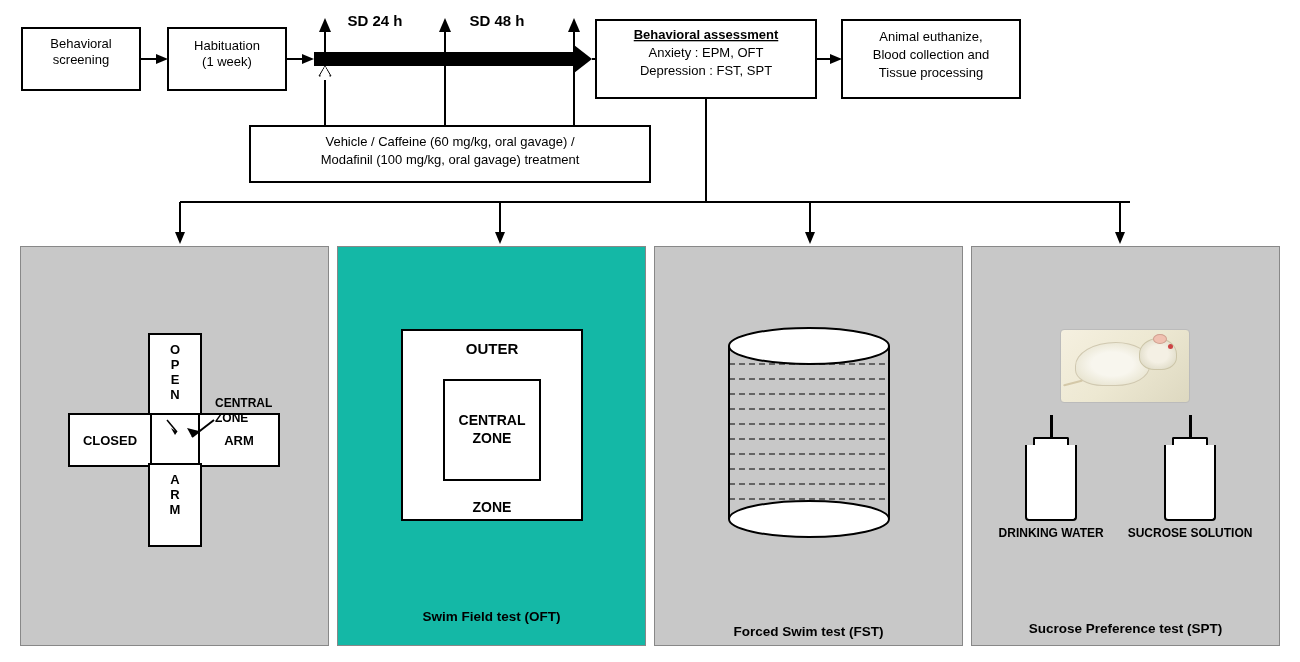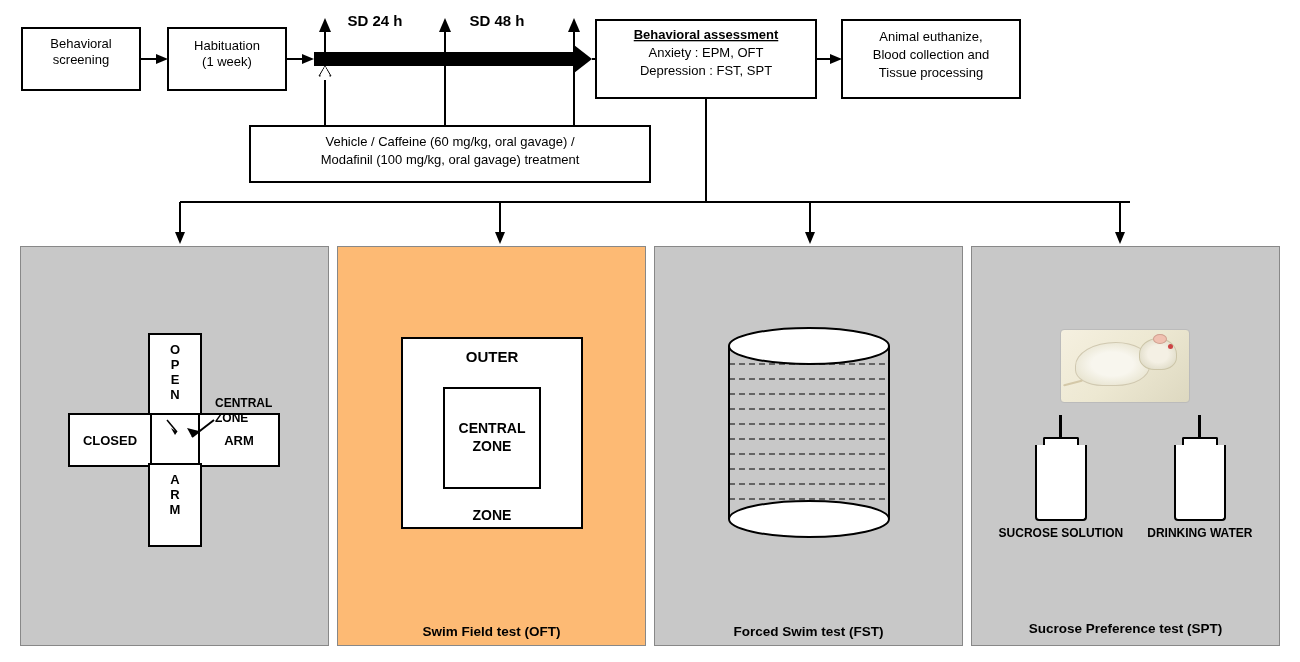--- a/index.html
+++ b/index.html
@@ -137,21 +137,21 @@
 
           <line x1="147" y1="88" x2="125" y2="105" stroke="black" stroke-width="2"></line>
           <polygon points="125,105 120,96 132,99" fill="black"></polygon>
 
           <line x1="100" y1="88" x2="110" y2="100" stroke="black" stroke-width="1.5"></line>
           <polygon points="110,100 104,96 108,103" fill="black"></polygon>
         </svg>
       </div>
     </div>
 
-    <div style="flex:1; background:#fdba74; border:1px solid #888; padding:8px 6px 6px 6px; display:flex; flex-direction:column; align-items:center;">
+    <div style="flex:1; background:#14b8a6; border:1px solid #888; padding:8px 6px 21px 6px; display:flex; flex-direction:column; align-items:center;">
       <div style="flex:1; display:flex; align-items:center; justify-content:center;">
         <svg width="200" height="220">
 
           <rect x="10" y="10" width="180" height="190" fill="white" stroke="black" stroke-width="2"></rect>
 
           <text x="100" y="34" text-anchor="middle" font-family="Arial" font-size="15" font-weight="bold">OUTER</text>
 
           <text x="100" y="192" text-anchor="middle" font-family="Arial" font-size="14" font-weight="bold">ZONE</text>
 
           <rect x="52" y="60" width="96" height="100" fill="white" stroke="black" stroke-width="2"></rect>
@@ -213,34 +213,34 @@
 
         <div style="display:flex; gap:24px; align-items:flex-end; margin-top:4px;">
 
           <div style="display:flex; flex-direction:column; align-items:center;">
 
             <div style="width:3px; height:22px; background:#000; margin-bottom:0;"></div>
 
             <div style="width:36px; height:8px; border:2px solid #000; border-bottom:none; background:#fff; border-radius:2px 2px 0 0;"></div>
 
             <div style="width:52px; height:76px; border:2px solid #000; border-top:none; background:#fff; border-radius:0 0 4px 4px;"></div>
+            <div style="font-size:12px; font-weight:bold; text-align:center; margin-top:5px; line-height:1.3;">DRINKING
+WATER</div>
+          </div>
+
+          <div style="display:flex; flex-direction:column; align-items:center;">
+
+            <div style="width:3px; height:22px; background:#000; margin-bottom:0;"></div>
+
+            <div style="width:36px; height:8px; border:2px solid #000; border-bottom:none; background:#fff; border-radius:2px 2px 0 0;"></div>
+
+            <div style="width:52px; height:76px; border:2px solid #000; border-top:none; background:#fff; border-radius:0 0 4px 4px;"></div>
             <div style="font-size:12px; font-weight:bold; text-align:center; margin-top:5px; line-height:1.3;">SUCROSE
 SOLUTION</div>
           </div>
-
-          <div style="display:flex; flex-direction:column; align-items:center;">
-
-            <div style="width:3px; height:22px; background:#000; margin-bottom:0;"></div>
-
-            <div style="width:36px; height:8px; border:2px solid #000; border-bottom:none; background:#fff; border-radius:2px 2px 0 0;"></div>
-
-            <div style="width:52px; height:76px; border:2px solid #000; border-top:none; background:#fff; border-radius:0 0 4px 4px;"></div>
-            <div style="font-size:12px; font-weight:bold; text-align:center; margin-top:5px; line-height:1.3;">DRINKING
-WATER</div>
-          </div>
         </div>
       </div>
       <div style="font-size:13.5px; font-weight:bold; text-align:center; margin-top:4px; line-height:1.4;">Sucrose Preference test
 (SPT)</div>
     </div>
 
   </div>
 </div>
 
 </body></html>

